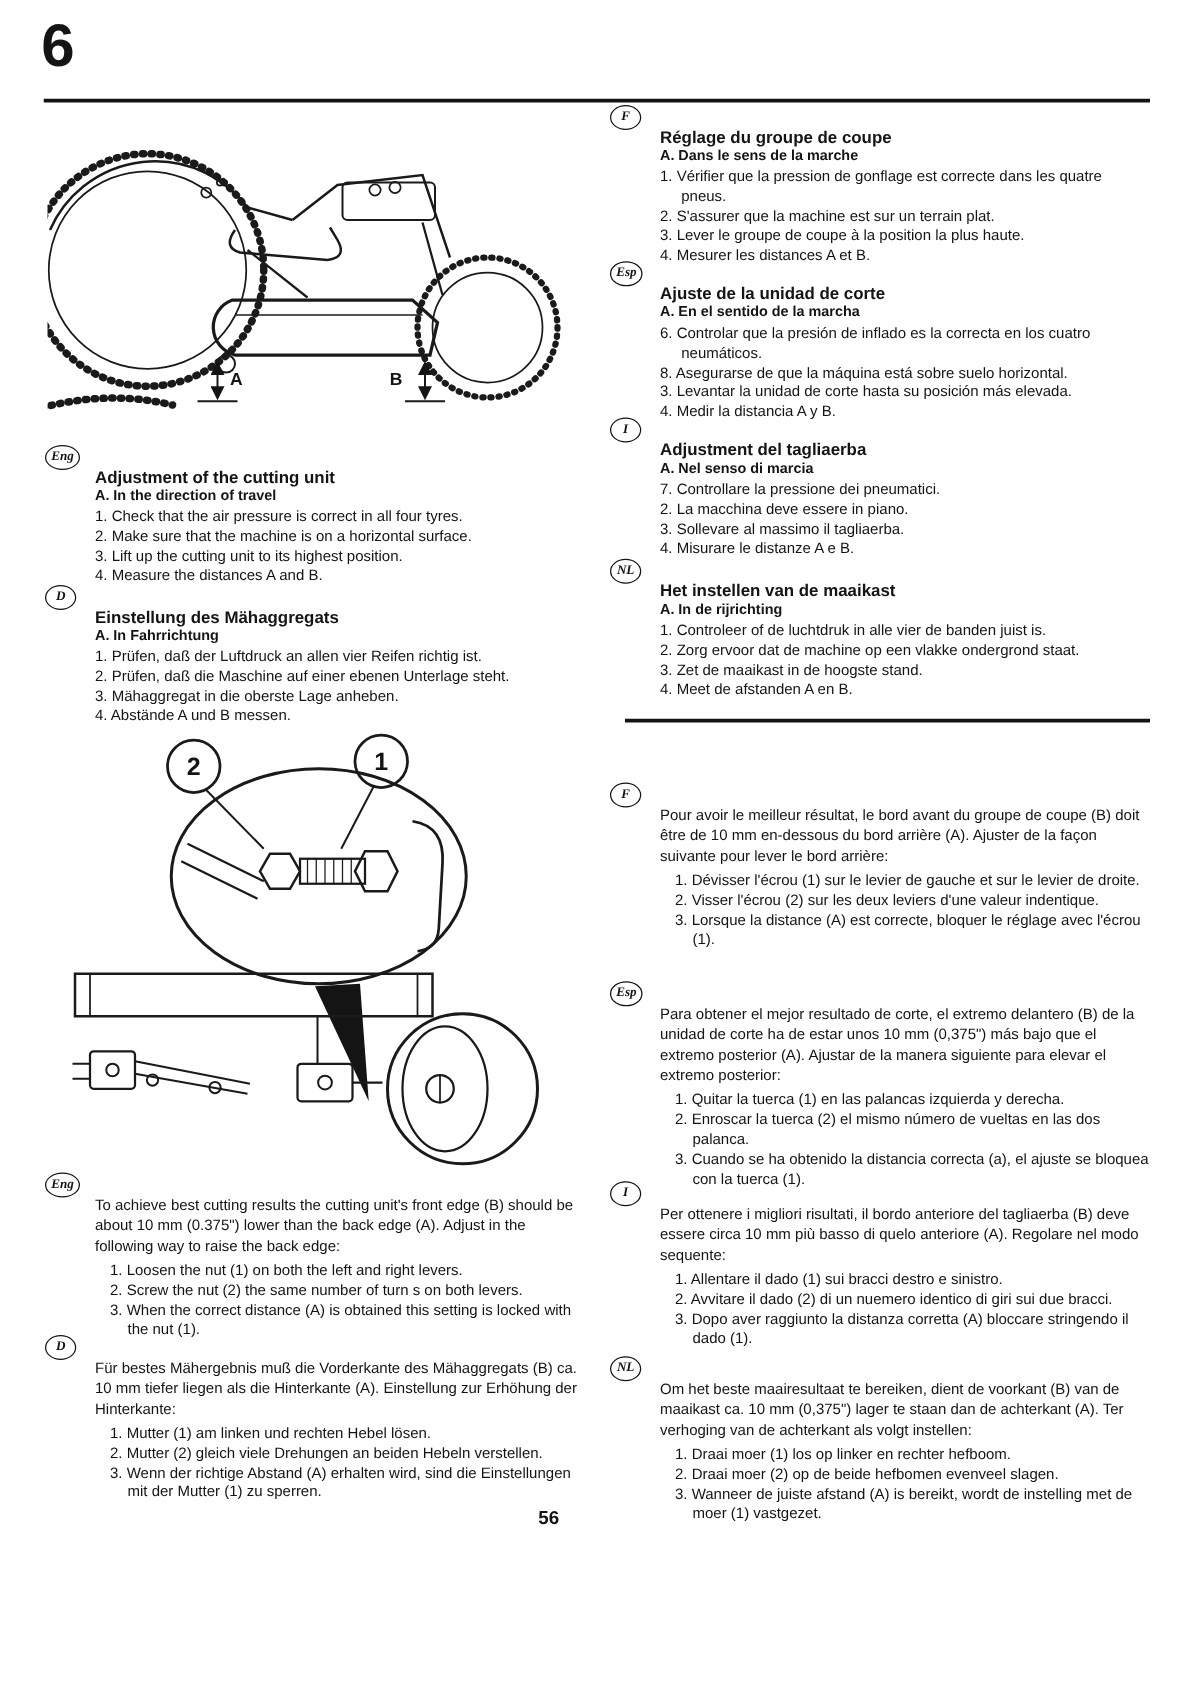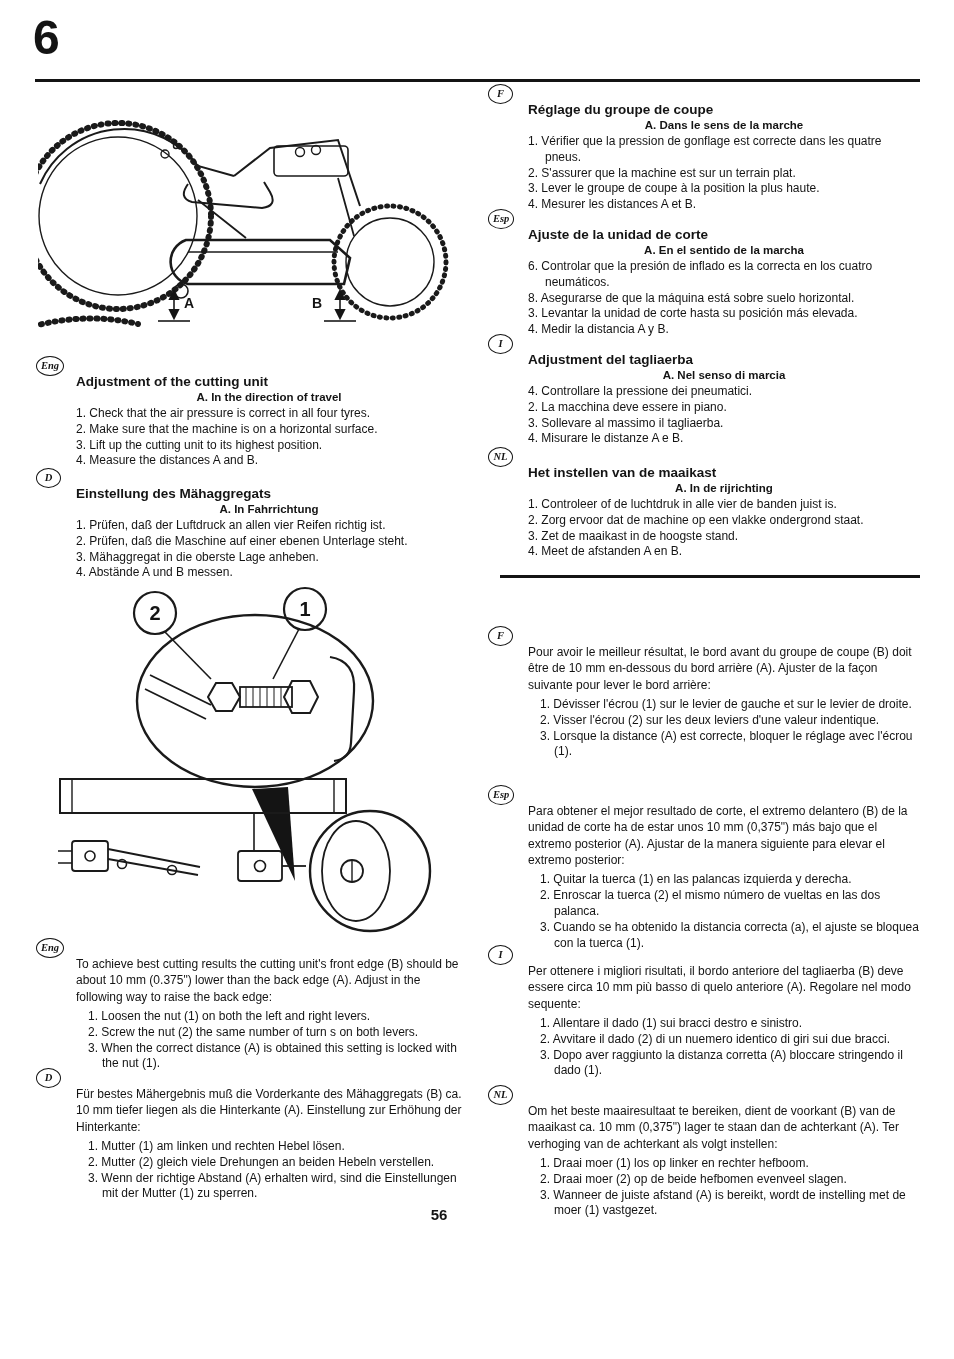--- a/index.html
+++ b/index.html
@@ -38,21 +38,21 @@
     border: 1.6px solid #141414;
     border-radius: 50%;
     font-family: "Liberation Serif", serif;
     font-style: italic;
     font-weight: bold;
     font-size: 10.5px;
     line-height: 1;
   }
   .sec-body { flex: 1; margin-top: 20px; }
   .sec-title { font-size: 13.5px; font-weight: bold; margin-bottom: 2px; }
-  .sec-sub   { font-size: 11.5px; font-weight: bold; margin-bottom: 3px; text-align: center; }
+  .sec-sub   { font-size: 11.5px; font-weight: bold; margin-bottom: 3px; }
   .item {
     font-size: 12px;
     line-height: 1.32;
     padding-left: 17px;
     text-indent: -17px;
   }
   .para-intro { font-size: 12px; line-height: 1.36; margin-bottom: 4px; }
   .para .item { margin-left: 6px; padding-left: 20px; text-indent: -14px; }
   .divider {
     position: absolute;
@@ -160,21 +160,21 @@
       <div class="item">3. Levantar la unidad de corte hasta su posición más elevada.</div>
       <div class="item">4. Medir la distancia A y B.</div>
     </div>
   </div>
 
   <div class="block sec" style="left:488px; top:332px; width:432px;">
     <div class="badge-cell"><span class="badge">I</span></div>
     <div class="sec-body">
       <div class="sec-title">Adjustment del tagliaerba</div>
       <div class="sec-sub">A. Nel senso di marcia</div>
-      <div class="item">4. Controllare la pressione dei pneumatici.</div>
+      <div class="item">7. Controllare la pressione dei pneumatici.</div>
       <div class="item">2. La macchina deve essere in piano.</div>
       <div class="item">3. Sollevare al massimo il tagliaerba.</div>
       <div class="item">4. Misurare le distanze A e B.</div>
     </div>
   </div>
 
   <div class="block sec" style="left:488px; top:445px; width:432px;">
     <div class="badge-cell"><span class="badge">NL</span></div>
     <div class="sec-body">
       <div class="sec-title">Het instellen van de maaikast</div>

